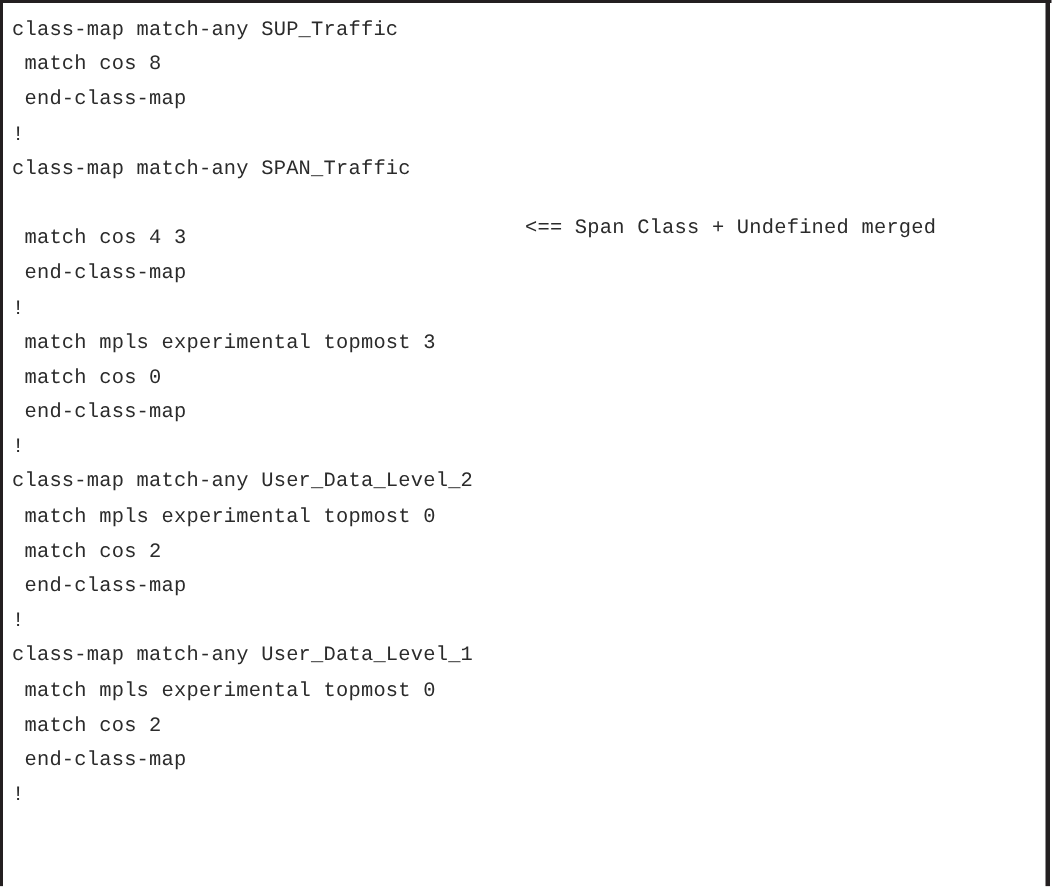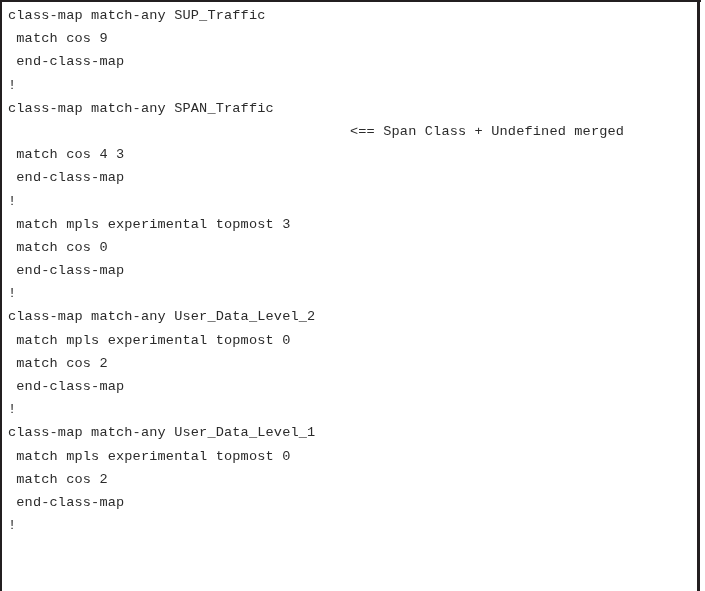--- a/index.html
+++ b/index.html
@@ -43,58 +43,58 @@
     width: 3px;
     height: 591px;
     background: #231f20;
   }
   .console {
     position: absolute;
     left: 2px;
     top: 2px;
     right: 8px;
     bottom: 0;
-    padding: 2px 0 0 6px;
+    padding: 7px 0 0 6px;
     box-sizing: border-box;
   }
   .code-line {
     position: relative;
     height: 23.2px;
     line-height: 23.2px;
     white-space: pre;
     font-family: "Liberation Mono", "DejaVu Sans Mono", monospace;
     font-size: 13.6px;
     letter-spacing: 0.15px;
     color: #2b2b2b;
   }
   .code-line .txt {
     white-space: pre;
   }
   .code-line .annotation {
     position: absolute;
     left: 342px;
-    top: 0;
+    top: 16px;
     white-space: pre;
     color: #2b2b2b;
   }
   .bang {
     color: #2b2b2b;
   }
 </style>
 </head>
 <body>
 
 <div id="screenshot">
   <div class="border-top"></div>
   <div class="border-left"></div>
   <div class="border-right"></div>
 
   <div class="console" id="console-body">
       <div class="code-line"><span class="txt">class-map match-any SUP_Traffic</span></div>
-      <div class="code-line"><span class="txt"> match cos 9</span></div>
+      <div class="code-line"><span class="txt"> match cos 8</span></div>
       <div class="code-line"><span class="txt"> end-class-map</span></div>
       <div class="code-line"><span class="txt bang">!</span></div>
       <div class="code-line"><span class="txt">class-map match-any SPAN_Traffic</span></div>
       <div class="code-line"><span class="annotation">&lt;== Span Class + Undefined merged</span></div>
       <div class="code-line"><span class="txt"> match cos 4 3</span></div>
       <div class="code-line"><span class="txt"> end-class-map</span></div>
       <div class="code-line"><span class="txt bang">!</span></div>
       <div class="code-line"><span class="txt"> match mpls experimental topmost 3</span></div>
       <div class="code-line"><span class="txt"> match cos 0</span></div>
       <div class="code-line"><span class="txt"> end-class-map</span></div>

